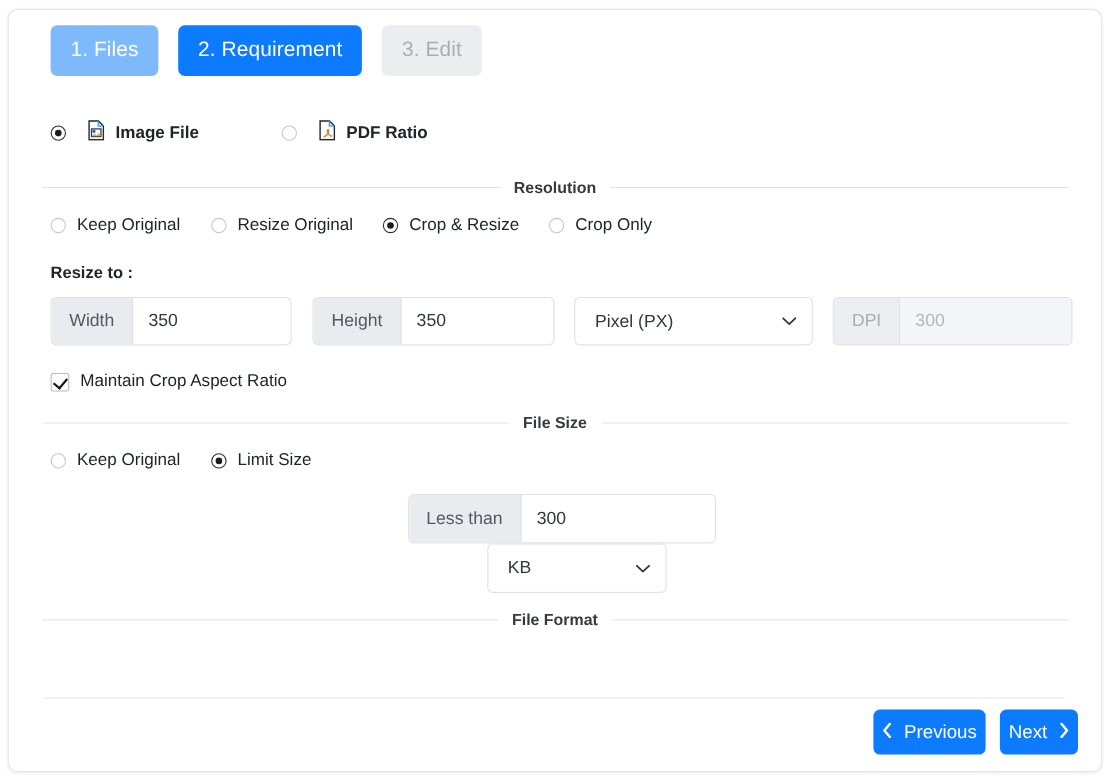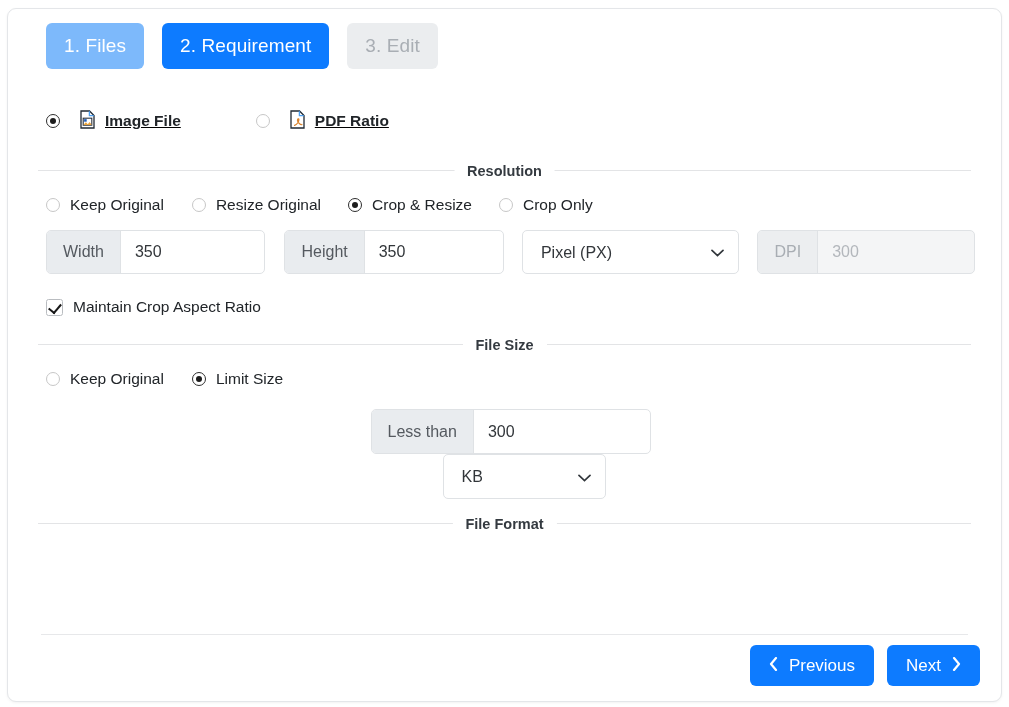--- a/index.html
+++ b/index.html
@@ -54,21 +54,21 @@
   .tab.done   { background: #7db9fb; color: #ffffff; }
   .tab.active { background: #0d7bff; color: #ffffff; }
   .tab.muted  { background: #ebedef; color: #a9aeb4; cursor: default; }
 
   
   .row-inline {
     display: flex;
     align-items: center;
     padding-left: 12px;
   }
-  .filetype-row { margin-top: 31px; height: 30px; text-decoration: underline; }
+  .filetype-row { margin-top: 31px; height: 30px; }
 
   .radio-wrap { display: flex; align-items: center; }
   .radio {
     -webkit-appearance: none;
     appearance: none;
     width: 14px; height: 14px;
     border-radius: 50%;
     border: 1.6px solid #c7c7c7;
     background: #ffffff;
     margin: 0;
@@ -236,21 +236,21 @@
     gap: 13px;
   }
   .btn {
     border: 0;
     border-radius: 6px;
     background: #0d7bff;
     color: #ffffff;
     font-size: 17px;
     font-family: "Liberation Sans", sans-serif;
     height: 41px;
-    padding: 0 19px;
+    padding: 0 8px;
     display: flex;
     align-items: center;
     gap: 11px;
     cursor: pointer;
     white-space: nowrap;
   }
 </style>
 </head>
 <body>
 
@@ -310,20 +310,21 @@
         <div class="radio-wrap" style="margin-left:27px;">
           <input type="radio" class="radio on" name="res" checked="" style="">
           <label class="radio-label">Crop &amp; Resize</label>
         </div>
         <div class="radio-wrap" style="margin-left:27px;">
           <input type="radio" class="radio" name="res" style="">
           <label class="radio-label">Crop Only</label>
         </div>
       </div>
 
+      <div class="sub-label" style="margin-top:23px;">Resize to :</div>
 
       <div class="field-row" style="margin-top:13px;">
         <div class="igroup" style="width:226px;">
           <span class="prefix">Width</span>
           <input type="text" style="width: 100%;" value="350">
         </div>
 
         <div class="igroup" style="width:226px; margin-left:19px;">
           <span class="prefix">Height</span>
           <input type="text" style="width: 100%;" value="350">

